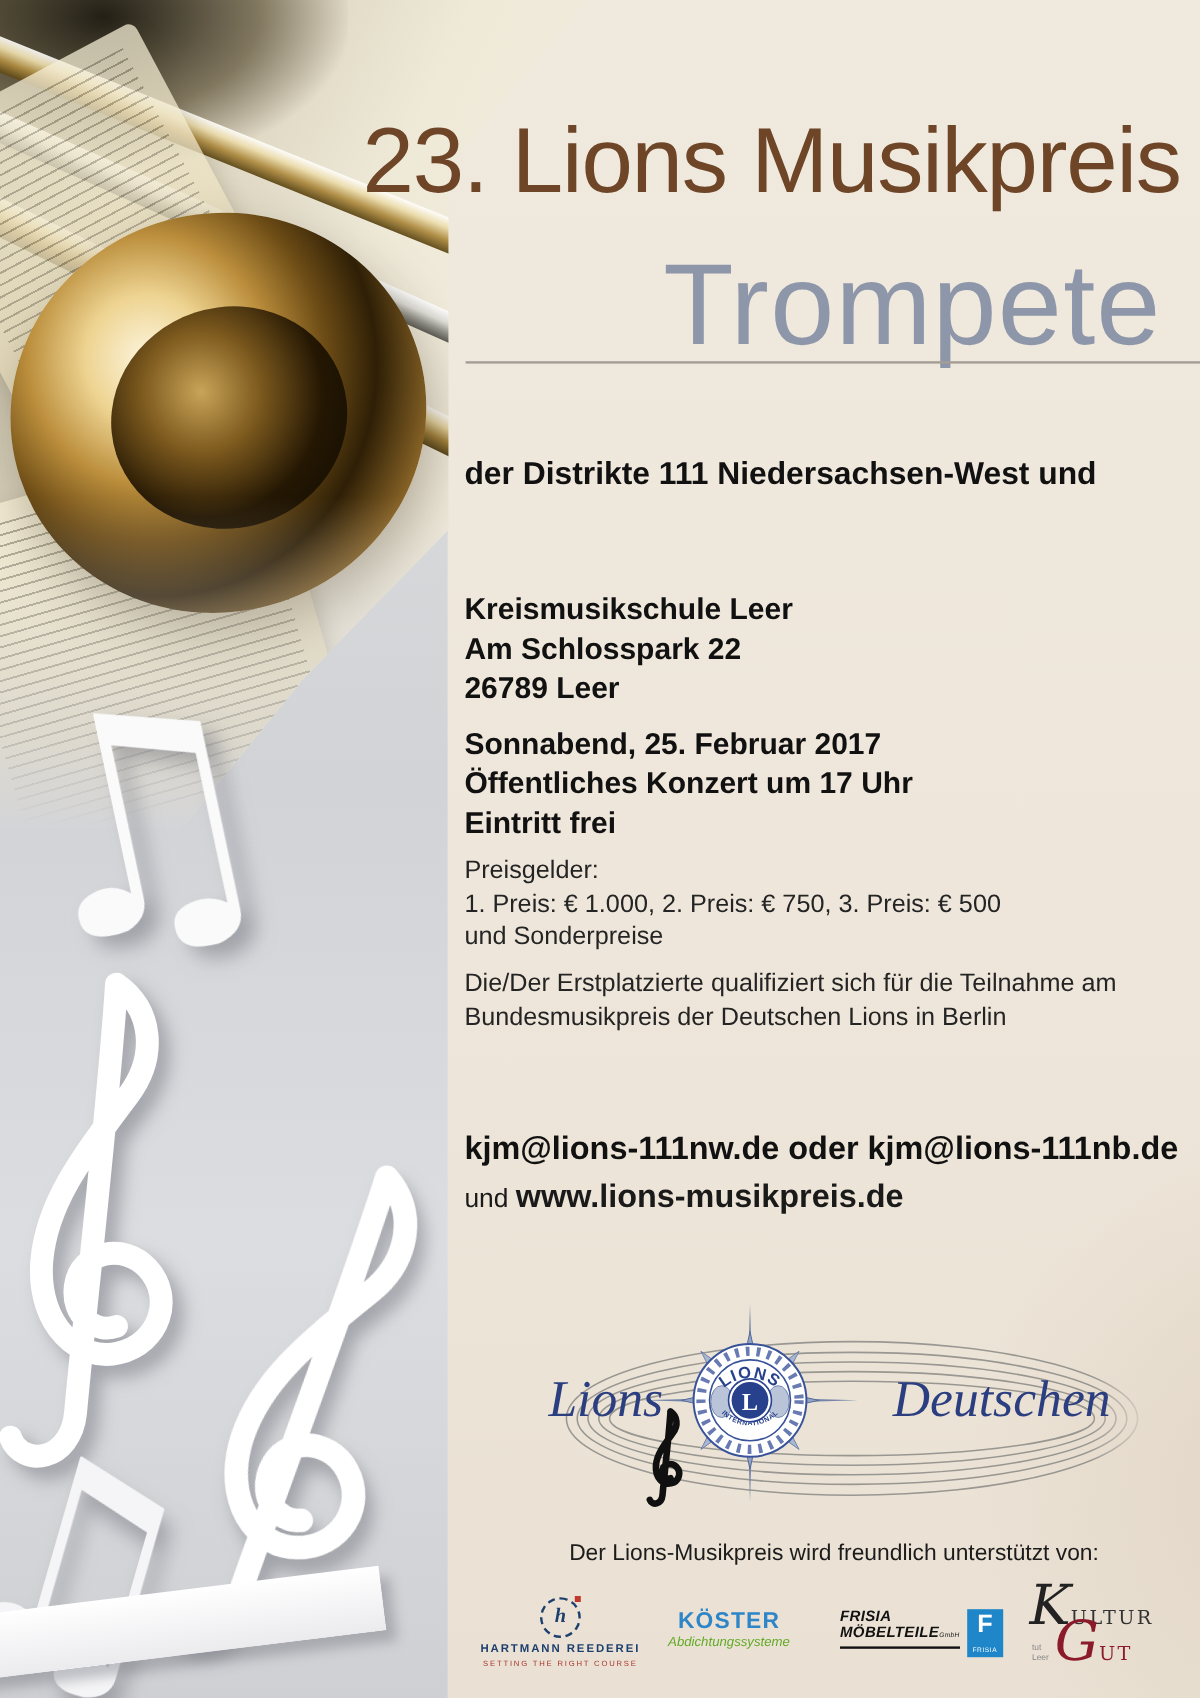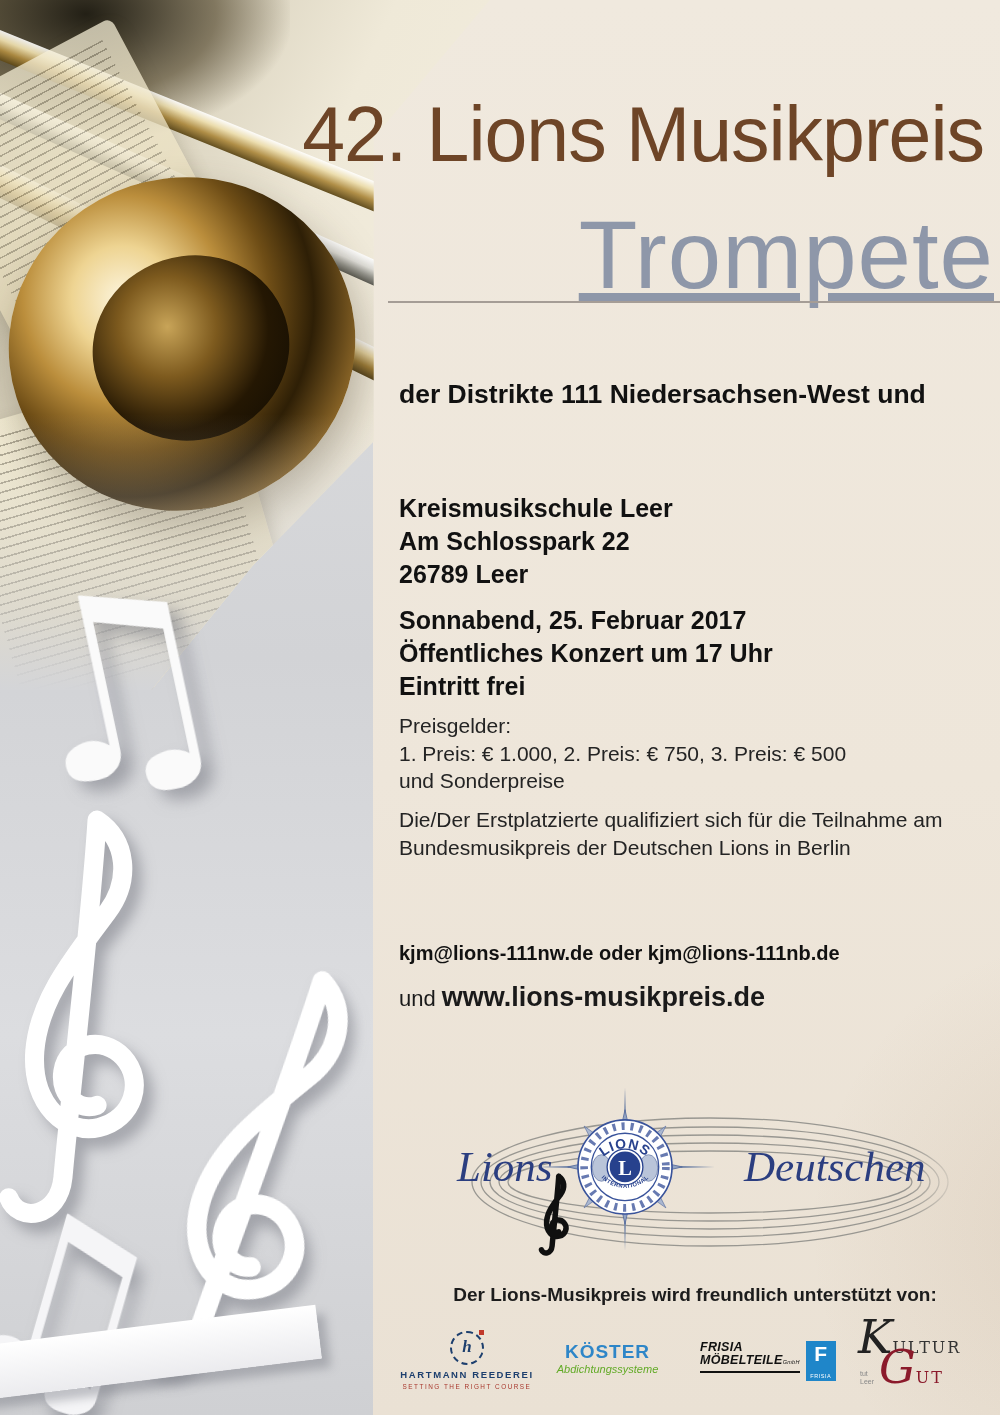--- a/index.html
+++ b/index.html
@@ -49,49 +49,49 @@
   .clefsvg{overflow:visible;filter:drop-shadow(9px 10px 7px rgba(110,112,122,.5));}
   .clef-white{stroke:#ffffff;stroke-width:9.5;fill:none;stroke-linecap:round;stroke-linejoin:round;}
   .clef-black{stroke:#101010;stroke-width:14;fill:none;stroke-linecap:round;stroke-linejoin:round;}
   .clef1{left:-18px;top:788px;width:202px;height:482px;}
   .clef2{left:152px;top:938px;width:208px;height:498px;transform:rotate(14deg);}
   .beam1{left:-64px;top:1328px;width:384px;height:54px;transform:rotate(-7deg);
     background:linear-gradient(180deg,#ffffff,#ebebee);box-shadow:8px 10px 10px rgba(110,112,122,.4);}
   
   .title{position:absolute;right:16px;top:90px;z-index:5;font-size:77px;letter-spacing:-1px;
     color:#6e4527;white-space:nowrap;}
-  .subtitle{position:absolute;right:6px;top:200px;z-index:5;font-size:96px;letter-spacing:1px;
-    color:#8e97a9;white-space:nowrap;text-decoration:underline;}
+  .subtitle{position:absolute;right:32px;top:200px;z-index:5;font-size:96px;letter-spacing:1px;
+    color:#8e97a9;white-space:nowrap;}
   .rule{position:absolute;left:388px;top:301px;width:612px;height:2px;background:#a59d96;z-index:5;}
   
-  .txt{position:absolute;left:399px;z-index:5;white-space:nowrap;}
+  .txt{position:absolute;left:387px;z-index:5;white-space:nowrap;}
   .districts{top:376px;font-size:26.5px;font-weight:bold;line-height:36px;color:#111;}
   .districts .l2{margin-left:163px;}
   .venue{top:492px;font-size:25px;font-weight:bold;line-height:33px;color:#111;}
   .event{top:604px;font-size:25px;font-weight:bold;line-height:33px;color:#111;}
   .prizes{top:712px;font-size:21px;line-height:27.5px;color:#242424;}
   .qual{top:806px;font-size:21px;line-height:28px;color:#242424;}
   .info-label{top:910px;font-size:22px;color:#1a1a1a;}
-  .info-emails{top:942px;font-size:20px;font-weight:bold;color:#111;text-align:right;}
+  .info-emails{top:942px;font-size:27px;font-weight:bold;color:#111;text-align:right;}
   .info-web{top:982px;font-size:22px;color:#1a1a1a;}
   .info-web b{font-size:27px;}
   
   .swoosh{position:absolute;left:418px;top:1090px;width:545px;height:175px;z-index:4;
     -webkit-mask-image:linear-gradient(90deg,transparent 0,#000 10%,#000 90%,transparent 100%);
     mask-image:linear-gradient(90deg,transparent 0,#000 10%,#000 90%,transparent 100%);}
   .swoosh ellipse{fill:none;stroke:#8f8e8a;stroke-width:1.3;opacity:.9;}
   .logo-word{position:absolute;top:1142px;z-index:6;font-family:"Liberation Serif",serif;
     font-style:italic;font-size:43px;color:#2b3e80;white-space:nowrap;}
   .logo-lions{left:457px;}
   .logo-musikpreis{left:744px;}
   .emblem{position:absolute;left:533px;top:1087px;width:184px;height:164px;z-index:5;}
   .blackclef{left:536px;top:1170px;width:40px;height:94px;z-index:6;filter:none;}
   
   .sp-heading{position:absolute;left:390px;top:1284px;width:610px;text-align:center;
-    font-size:19px;color:#1c1c1c;z-index:5;font-weight:bold;}
+    font-size:19px;color:#1c1c1c;z-index:5;}
   .sponsor{position:absolute;z-index:5;}
   .hartmann{left:398px;top:1331px;width:138px;text-align:center;color:#1d3f6e;}
   .h-circle{width:30px;height:30px;border:2px dashed #1d3f6e;border-radius:50%;margin:0 auto 4px;
     font-family:"Liberation Serif",serif;font-style:italic;font-weight:bold;font-size:17px;
     line-height:28px;position:relative;}
   .h-circle::before{content:"";position:absolute;right:-2px;top:-3px;width:5px;height:5px;background:#c0392b;}
   .h-name{font-size:9.5px;letter-spacing:1.6px;font-weight:bold;white-space:nowrap;}
   .h-tag{font-size:6.4px;letter-spacing:1.5px;color:#a8372c;margin-top:3px;white-space:nowrap;}
   .koester{left:550px;top:1341px;width:115px;text-align:center;}
   .k-name{font-size:19px;font-weight:bold;letter-spacing:1px;color:#2e86c8;white-space:nowrap;}
@@ -145,21 +145,21 @@
   <div class="deco note-glyph note1">♫</div>
   <svg class="deco clefsvg clef1" viewBox="0 0 100 240">
       <use href="#clefPath" class="clef-white"></use>
     </svg>
   <svg class="deco clefsvg clef2" viewBox="0 0 100 240">
       <use href="#clefPath" class="clef-white"></use>
     </svg>
   <div class="deco note-glyph note2">♫</div>
   <div class="deco beam1"></div>
 
-  <div class="title">42. Lions Musikpreis</div>
+  <div class="title">23. Lions Musikpreis</div>
   <div class="subtitle">Trompete</div>
   <div class="rule"></div>
 
   <div class="txt districts">
     <div>der Distrikte 111 Niedersachsen-West und</div>
   </div>
 
   <div class="txt venue">
     <div>Kreismusikschule Leer</div>
     <div>Am Schlosspark 22</div>

